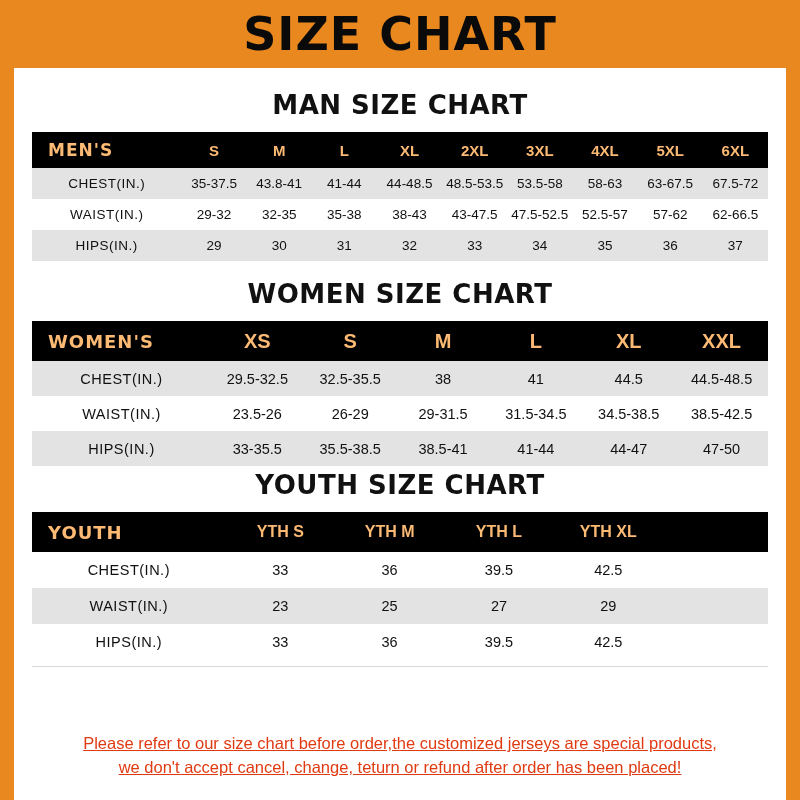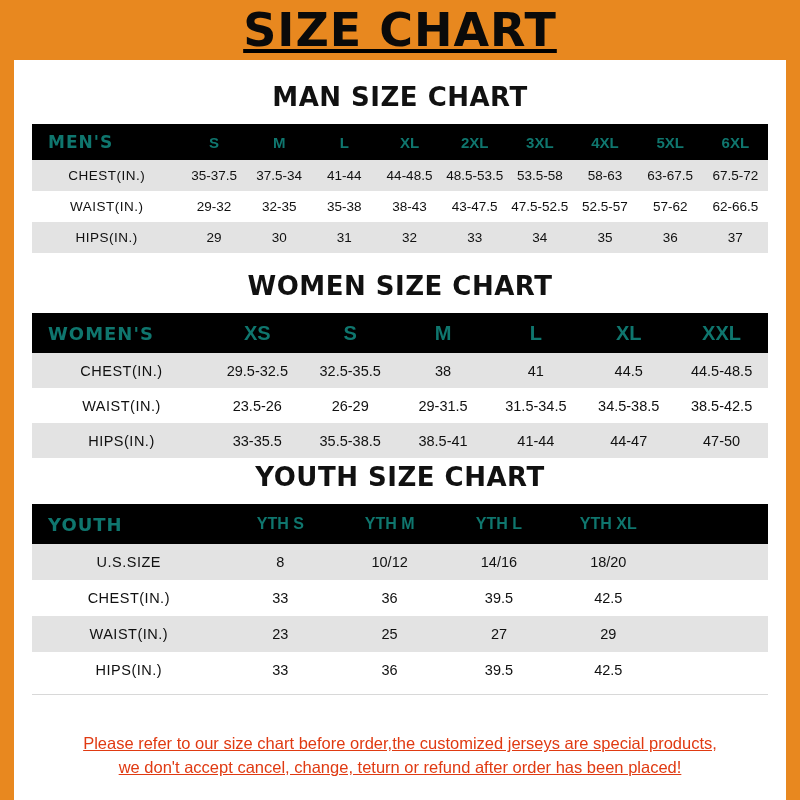--- a/index.html
+++ b/index.html
@@ -19,26 +19,25 @@
     height: 800px;
     background: #ffffff;
     box-sizing: border-box;
     border-left: 14px solid #e8881f;
     border-right: 14px solid #e8881f;
     display: flex;
     flex-direction: column;
   }
   .banner {
     background: #e8881f;
-    height: 60px;
+    height: 68px;
     display: flex;
     align-items: center;
     justify-content: center;
     flex: none;
-    text-decoration: underline;
   }
   .banner-title {
     font-family: "DejaVu Sans", sans-serif;
     font-weight: bold;
     font-size: 46px;
     letter-spacing: 1px;
     color: #0a0a0a;
     text-align: center;
     line-height: 1;
   }
@@ -69,21 +68,21 @@
   table.chart td, table.chart th {
     text-align: center;
     vertical-align: middle;
     font-family: "Liberation Sans", sans-serif;
   }
   
   table.chart thead tr {
     background: #000000;
   }
   table.chart thead th {
-    color: #0f766e;
+    color: #fdba74;
     font-size: 15px;
     height: 34px;
     font-weight: bold;
   }
   table.chart thead th.rowlabel {
     font-family: "DejaVu Sans", sans-serif;
     font-size: 17px;
     letter-spacing: 1px;
     text-align: left;
     padding-left: 16px;
@@ -157,21 +156,21 @@
           <th>3XL</th>
           <th>4XL</th>
           <th>5XL</th>
           <th>6XL</th>
         </tr>
       </thead>
       <tbody>
         <tr class="odd">
           <td class="rowlabel">CHEST(IN.)</td>
           <td>35-37.5</td>
-          <td>37.5-34</td>
+          <td>43.8-41</td>
           <td>41-44</td>
           <td>44-48.5</td>
           <td>48.5-53.5</td>
           <td>53.5-58</td>
           <td>58-63</td>
           <td>63-67.5</td>
           <td>67.5-72</td>
         </tr>
         <tr class="even">
           <td class="rowlabel">WAIST(IN.)</td>
@@ -250,28 +249,20 @@
         <tr>
           <th class="rowlabel" style="width:24%">YOUTH</th>
           <th>YTH S</th>
           <th>YTH M</th>
           <th>YTH L</th>
           <th>YTH XL</th>
           <th style="width:14%"></th>
         </tr>
       </thead>
       <tbody>
-        <tr class="odd">
-          <td class="rowlabel">U.S.SIZE</td>
-          <td>8</td>
-          <td>10/12</td>
-          <td>14/16</td>
-          <td>18/20</td>
-          <td></td>
-        </tr>
         <tr class="even">
           <td class="rowlabel">CHEST(IN.)</td>
           <td>33</td>
           <td>36</td>
           <td>39.5</td>
           <td>42.5</td>
           <td></td>
         </tr>
         <tr class="odd">
           <td class="rowlabel">WAIST(IN.)</td>

